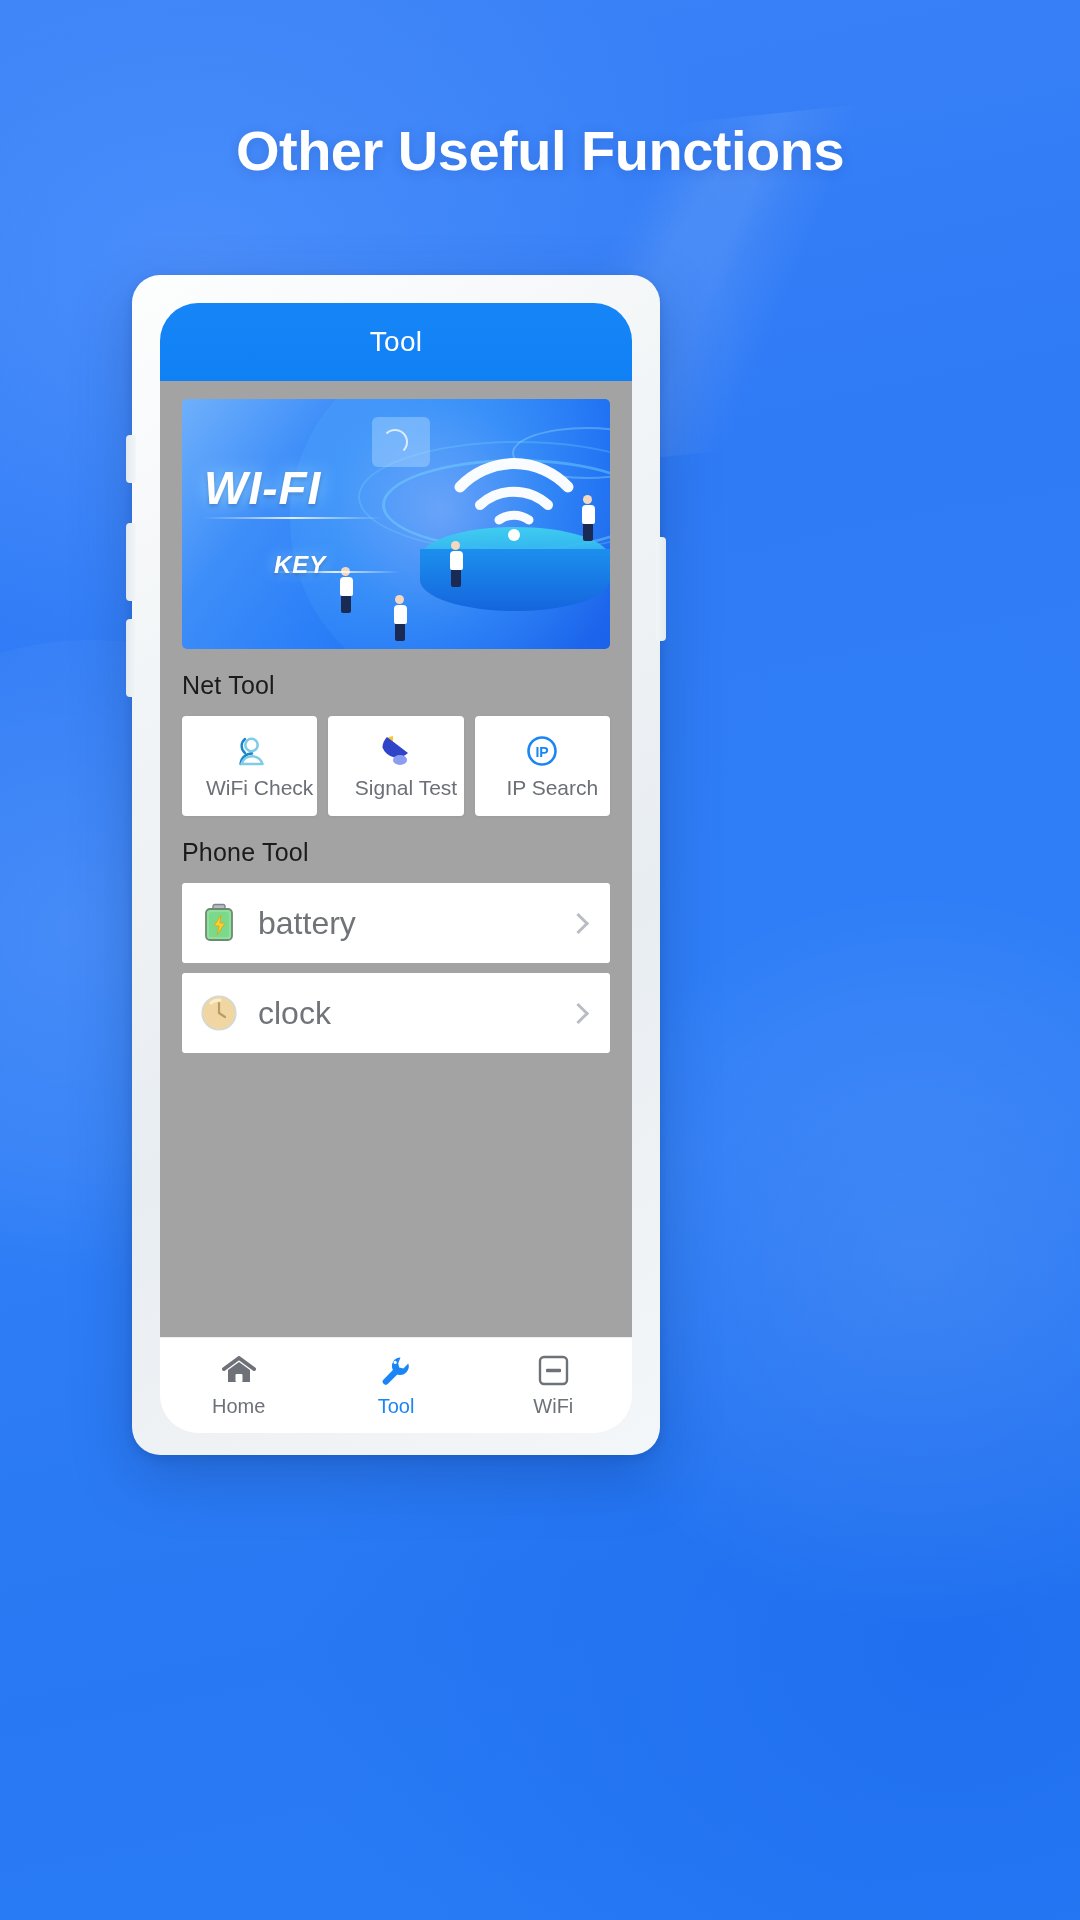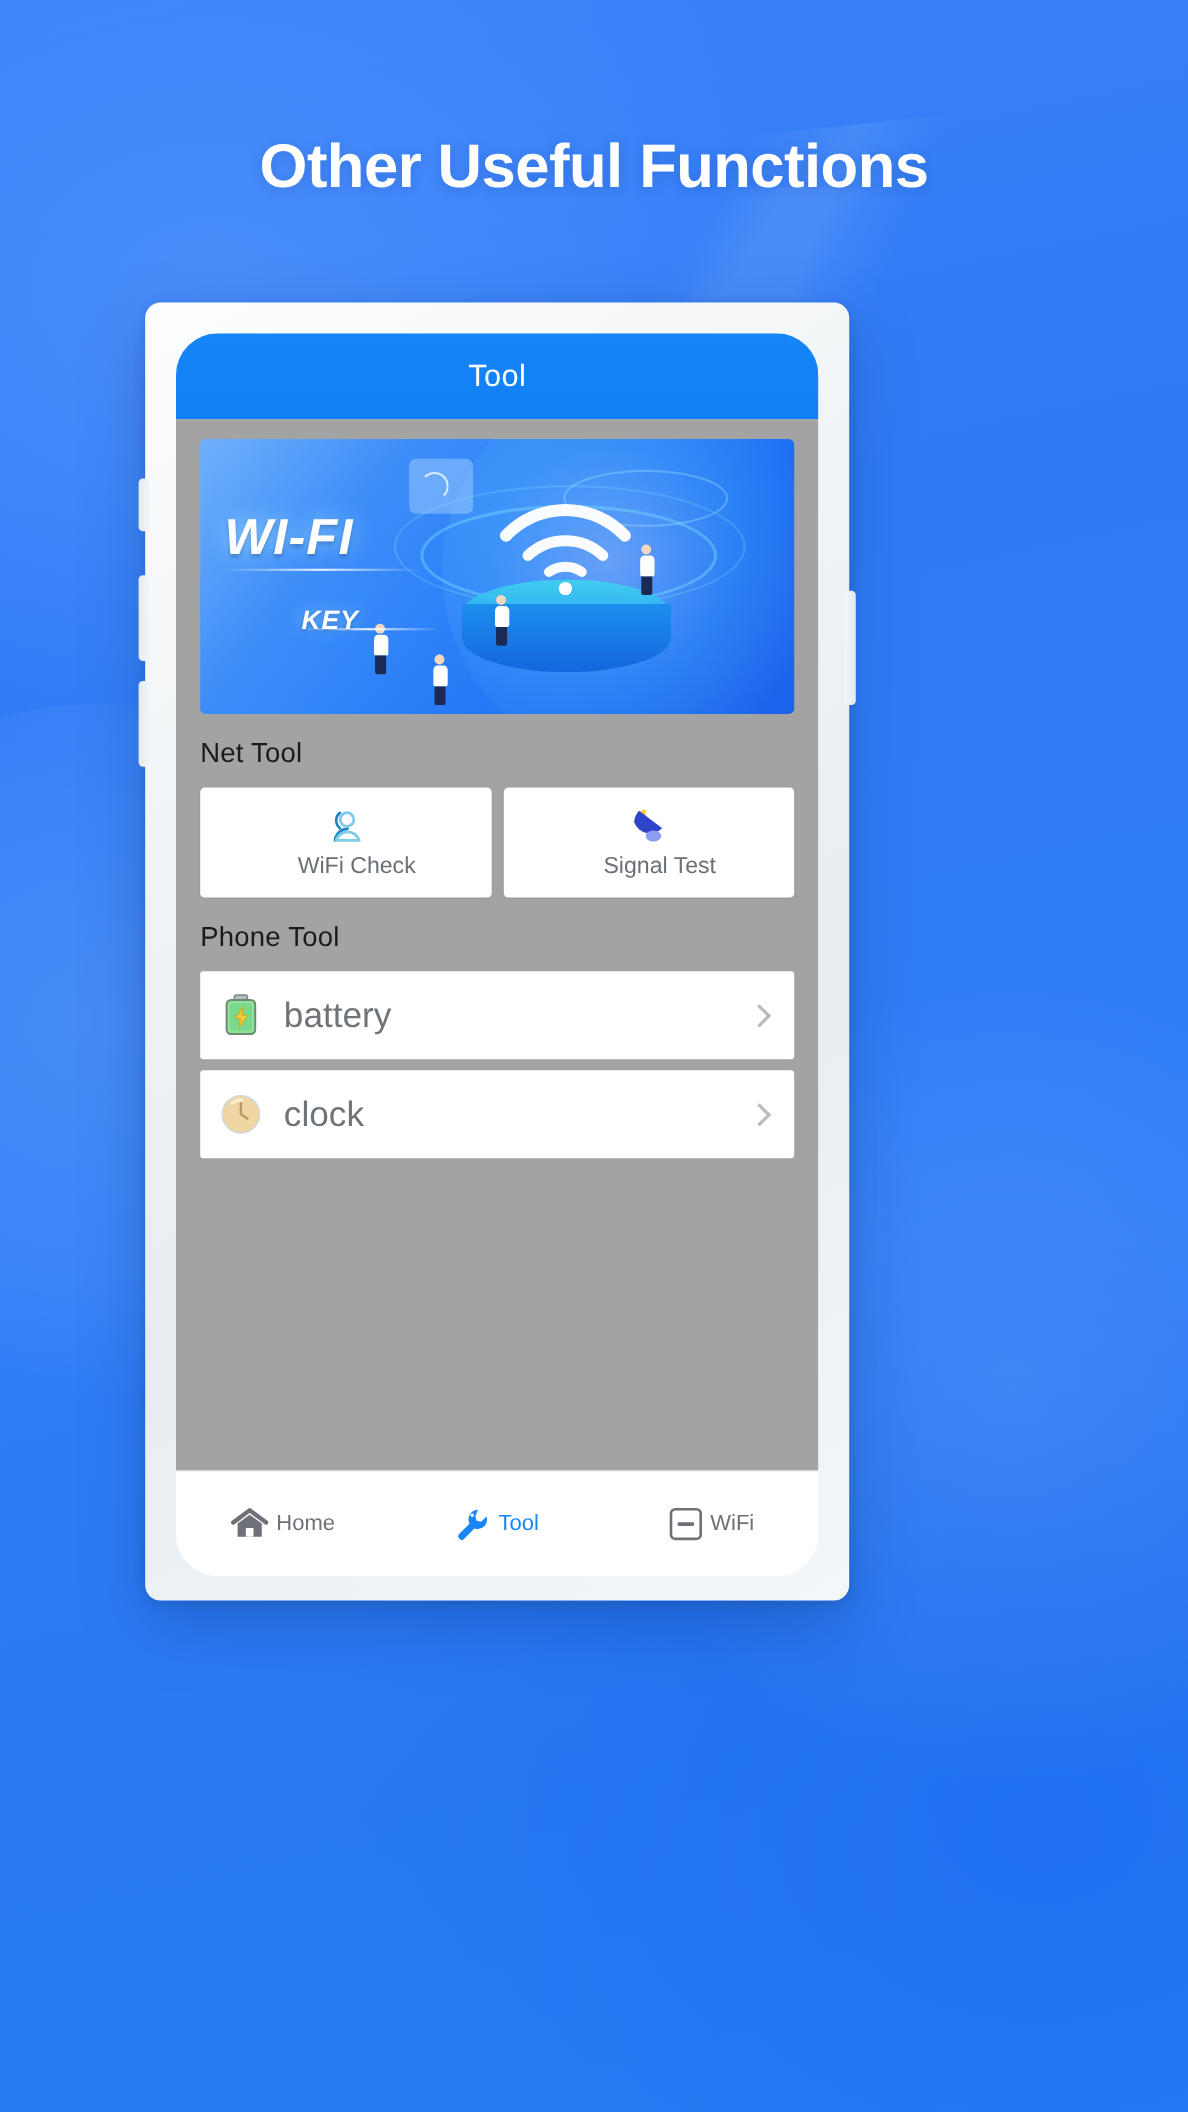--- a/index.html
+++ b/index.html
@@ -48,22 +48,22 @@
   #page-title {
     position:absolute; top:118px; left:0; width:1080px;
     text-align:center; color:#fff;
     font-size:56px; font-weight:bold; letter-spacing:-.5px;
     text-shadow:0 2px 12px rgba(0,40,120,.18);
   }
 
   
   #phone-frame {
     position:absolute; left:132px; top:275px;
-    width:640px; height:1180px;
-    border-radius:14px;
+    width:528px; height:1180px;
+    border-radius:28px;
     background:linear-gradient(150deg,#fdfefe 0%,#f2f5f7 28%,#e8edf1 62%,#f4f7f9 100%);
     box-shadow:0 22px 60px rgba(10,45,110,.28), 0 3px 10px rgba(10,45,110,.18);
     padding:28px 28px 22px 28px;
   }
   .phone-btn {
     position:absolute; background:linear-gradient(90deg,#e3e9ee,#f2f6f8);
     border-radius:4px;
   }
   #btn-mute  { left:-6px; top:160px;  width:10px; height:48px; }
   #btn-vol-u { left:-6px; top:248px;  width:10px; height:78px; }
@@ -188,21 +188,21 @@
     transform:rotate(45deg); margin-right:6px;
   }
 
   
   #bottom-nav {
     flex:0 0 96px; height:96px; background:#ffffff;
     display:flex; align-items:center;
     border-top:1px solid #eceef1;
   }
   .nav-item {
-    flex:1 1 0; display:flex; flex-direction:row;
+    flex:1 1 0; display:flex; flex-direction:column;
     align-items:center; justify-content:center; gap:7px;
   }
   .nav-icon { height:34px; display:flex; align-items:center; justify-content:center; }
   .nav-label { font-size:20px; color:#6e7278; }
   .nav-item.active .nav-label { color:#1a86f5; }
 </style>
 </head>
 <body>
 
 <div id="bg-wrap">
@@ -293,20 +293,29 @@
           <div class="tool-card-icon">
             <svg width="38" height="36" viewBox="0 0 38 36">
               <path d="M7 12 A9 9 0 0 1 16 3 L16 12 Z" fill="#f9c935"></path>
               <path d="M5.5 14.5 A15.5 15.5 0 0 0 31 20 L10 4 A15.5 15.5 0 0 0 5.5 14.5 Z" fill="#2f44c8"></path>
               <ellipse cx="23" cy="27" rx="7" ry="5" fill="#8c9cf0"></ellipse>
             </svg>
           </div>
           <div class="tool-card-label">Signal Test</div>
         </div>
 
+        <div class="tool-card">
+          <div class="tool-card-icon">
+            <svg width="36" height="36" viewBox="0 0 36 36">
+              <circle cx="18" cy="18" r="13.5" fill="none" stroke="#1a86f5" stroke-width="2.6"></circle>
+              <text x="18" y="23.5" font-family="Liberation Sans, sans-serif" font-size="14" font-weight="bold" fill="#1a86f5" text-anchor="middle">IP</text>
+            </svg>
+          </div>
+          <div class="tool-card-label">IP Search</div>
+        </div>
       </div>
 
       <div class="section-title">Phone Tool</div>
 
       <div id="phone-tool-list">
 
         <div class="list-row">
           <div class="list-row-icon">
             <svg width="34" height="40" viewBox="0 0 34 40">
               <rect x="11" y="1.5" width="12" height="5" rx="2" fill="#b8bdc4" stroke="#7d838c" stroke-width="1.4"></rect>

